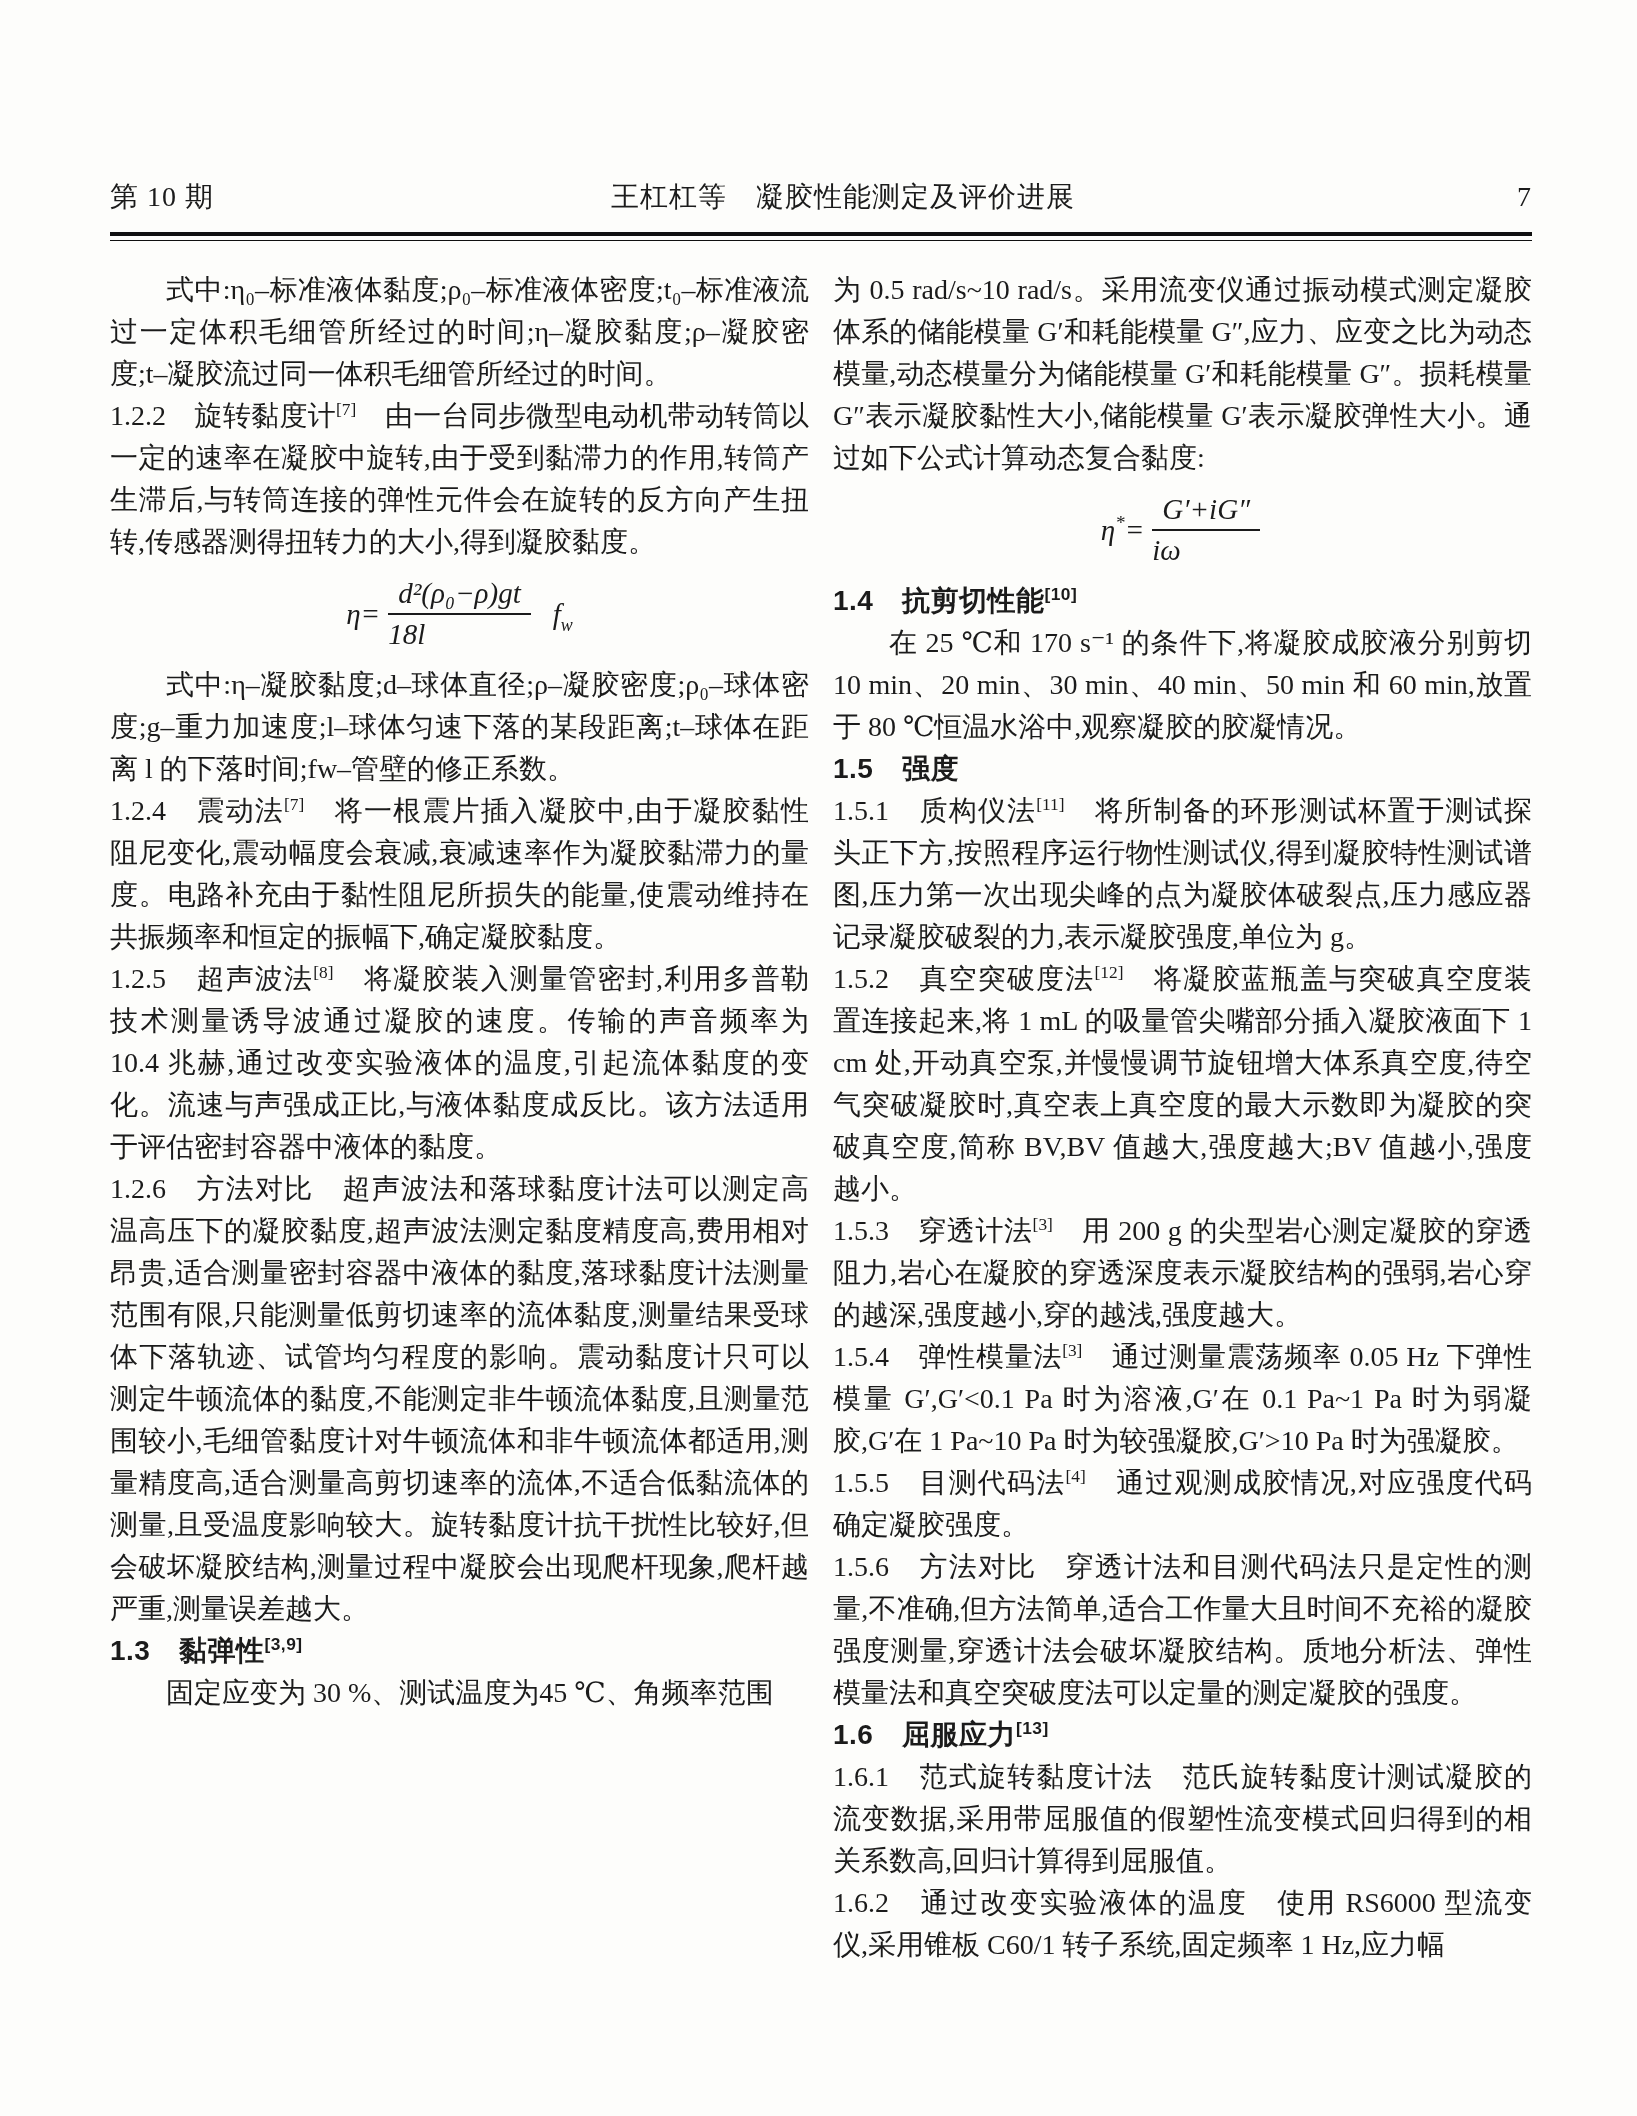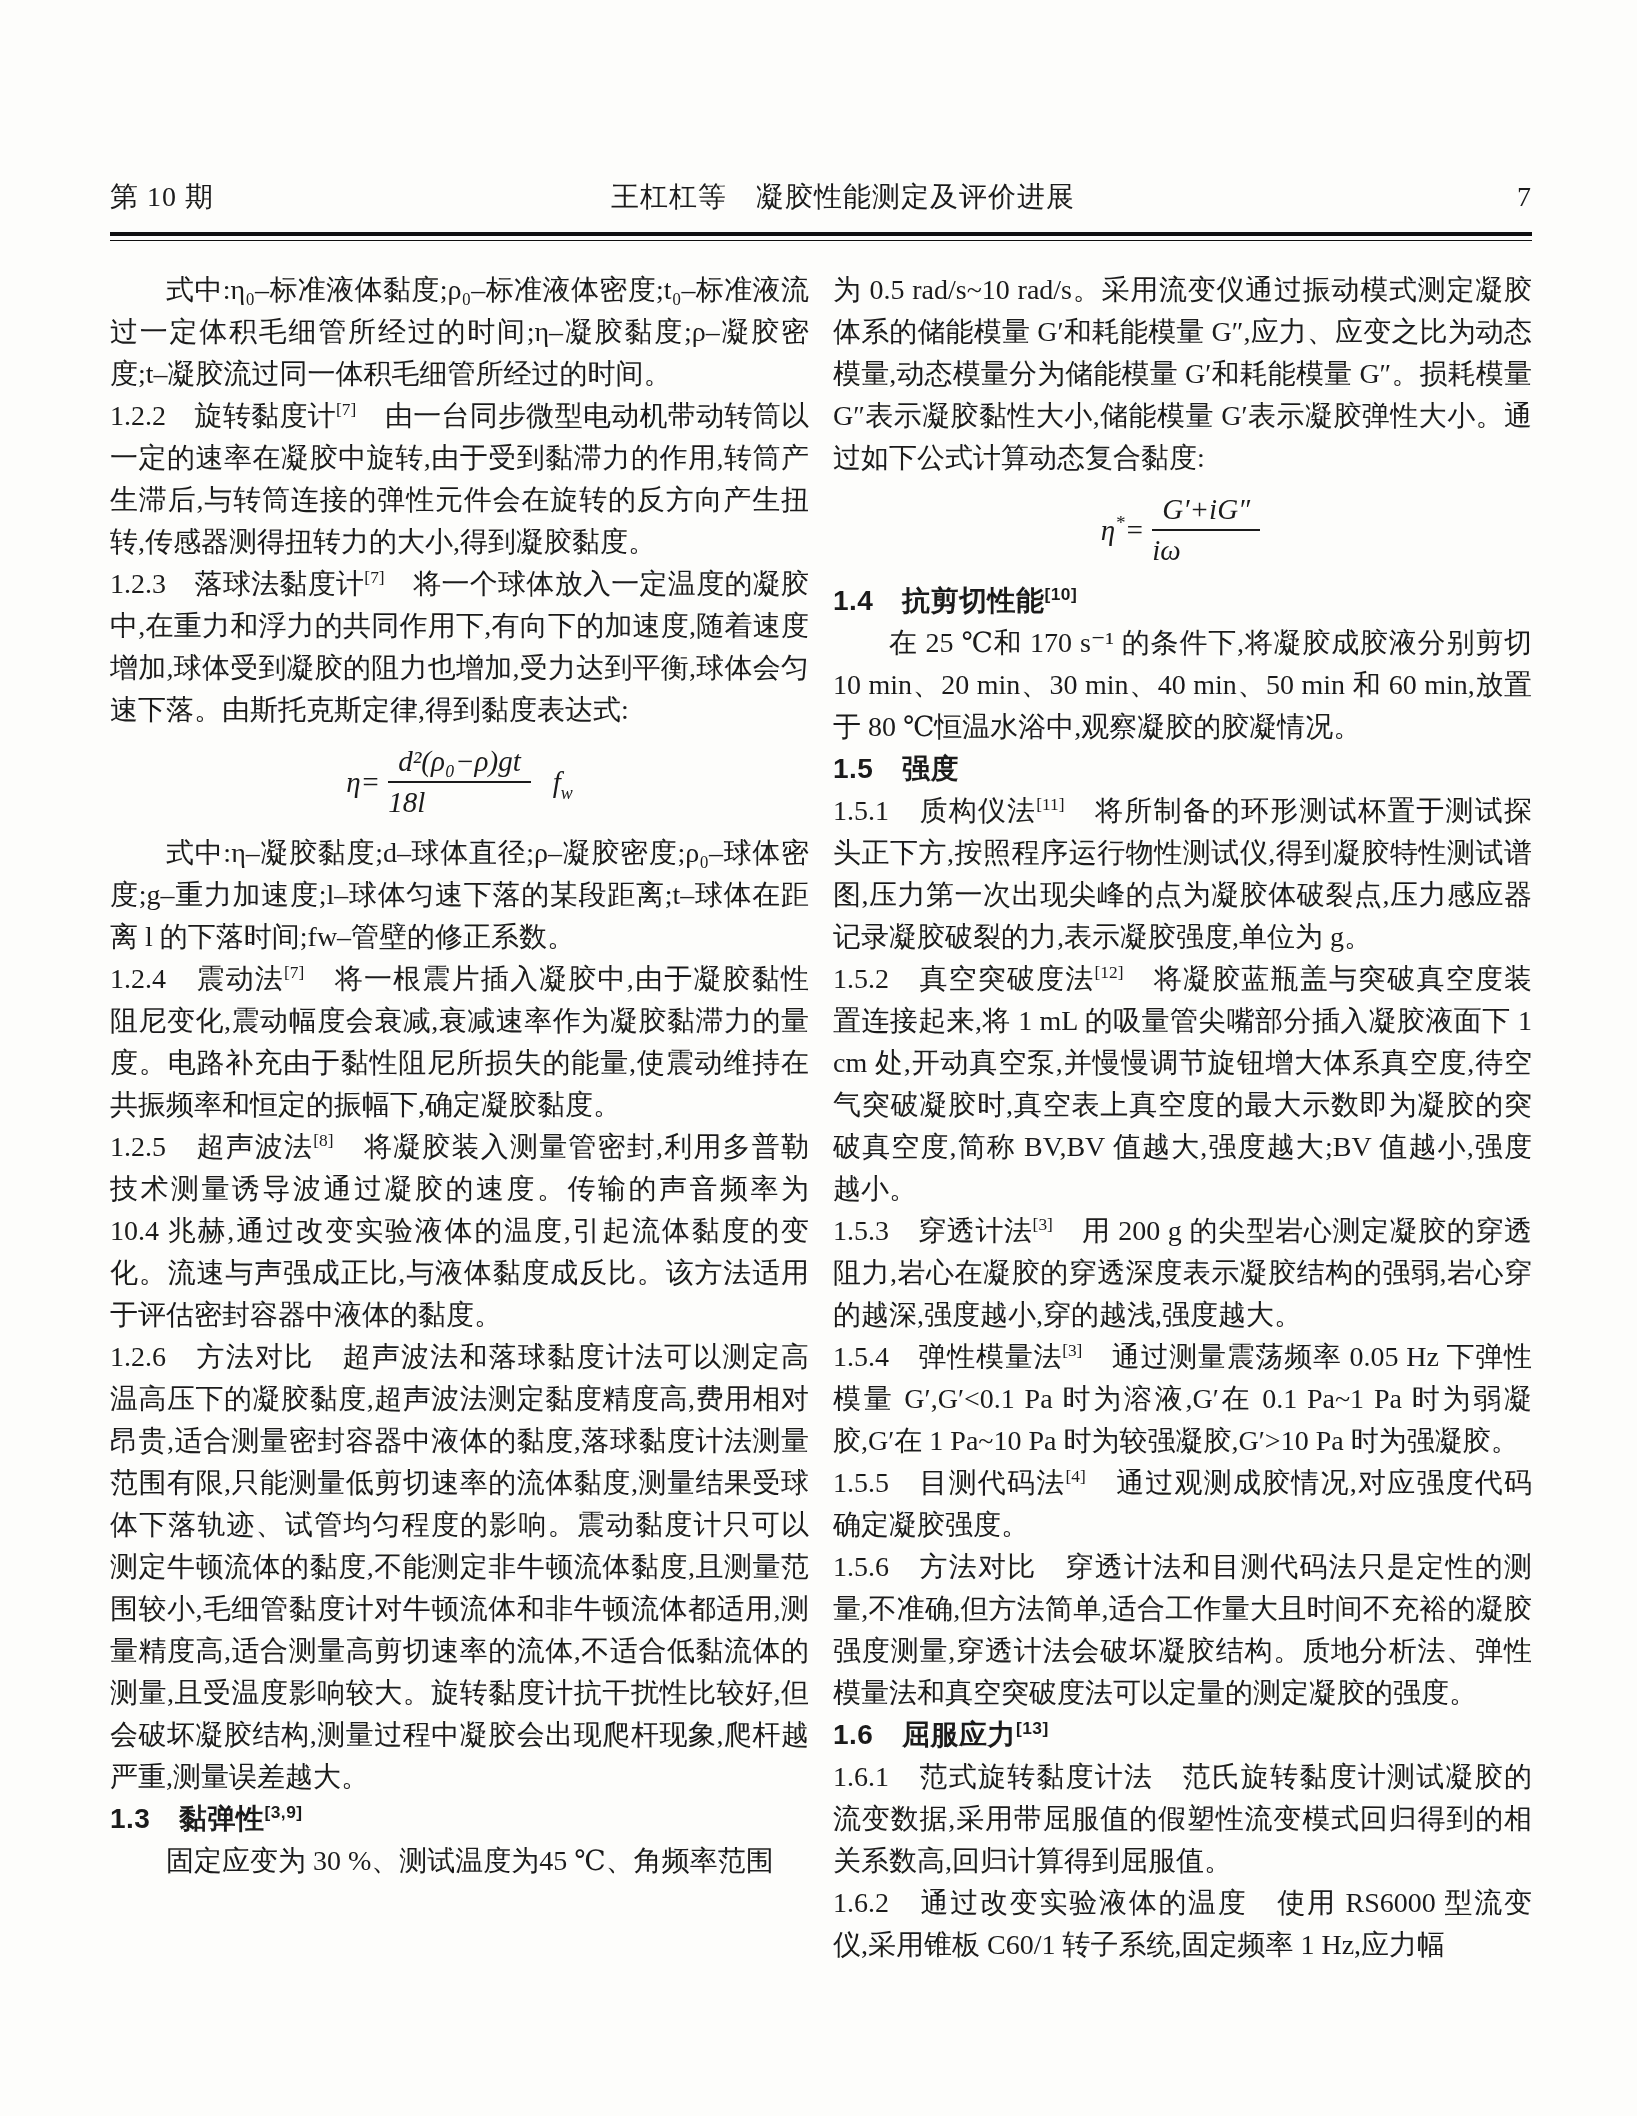--- a/index.html
+++ b/index.html
@@ -38,21 +38,20 @@
   <header class="page-header">
     <span class="issue">第 10 期</span>
     <span class="running-title">王杠杠等　凝胶性能测定及评价进展</span>
     <span class="page-no">7</span>
   </header>
   <div class="header-rule"></div>
   <main class="columns">
     <section class="col" id="col-left">
         <p class="para body indent">式中:η₀–标准液体黏度;ρ₀–标准液体密度;t₀–标准液流过一定体积毛细管所经过的时间;η–凝胶黏度;ρ–凝胶密度;t–凝胶流过同一体积毛细管所经过的时间。</p>
         <p class="para runin"><span class="num">1.2.2　</span><span class="ptitle">旋转黏度计</span><sup class="ref">[7]</sup>　由一台同步微型电动机带动转筒以一定的速率在凝胶中旋转,由于受到黏滞力的作用,转筒产生滞后,与转筒连接的弹性元件会在旋转的反方向产生扭转,传感器测得扭转力的大小,得到凝胶黏度。</p>
-        <p class="para runin"><span class="num">1.2.3　</span><span class="ptitle">落球法黏度计</span><sup class="ref">[7]</sup>　将一个球体放入一定温度的凝胶中,在重力和浮力的共同作用下,有向下的加速度,随着速度增加,球体受到凝胶的阻力也增加,受力达到平衡,球体会匀速下落。由斯托克斯定律,得到黏度表达式:</p>
         <div class="formula">
           <span class="f-lhs"><i>η</i>=</span>
           <span class="frac">
             <span class="nu">d²(ρ₀−ρ)gt</span>
             <span class="de">18l</span>
           </span>
           <span class="suf"><i>f</i><sub>w</sub></span>
         </div>
         <p class="para body indent">式中:η–凝胶黏度;d–球体直径;ρ–凝胶密度;ρ₀–球体密度;g–重力加速度;l–球体匀速下落的某段距离;t–球体在距离 l 的下落时间;fw–管壁的修正系数。</p>
         <p class="para runin"><span class="num">1.2.4　</span><span class="ptitle">震动法</span><sup class="ref">[7]</sup>　将一根震片插入凝胶中,由于凝胶黏性阻尼变化,震动幅度会衰减,衰减速率作为凝胶黏滞力的量度。电路补充由于黏性阻尼所损失的能量,使震动维持在共振频率和恒定的振幅下,确定凝胶黏度。</p>

